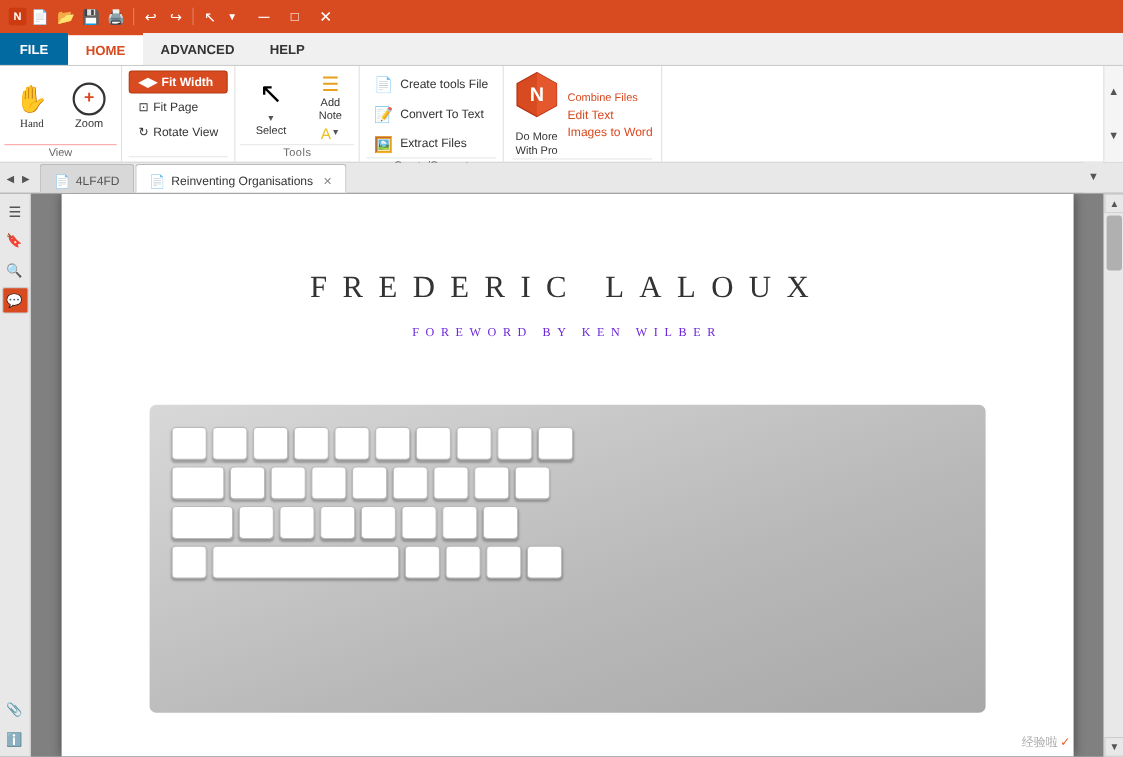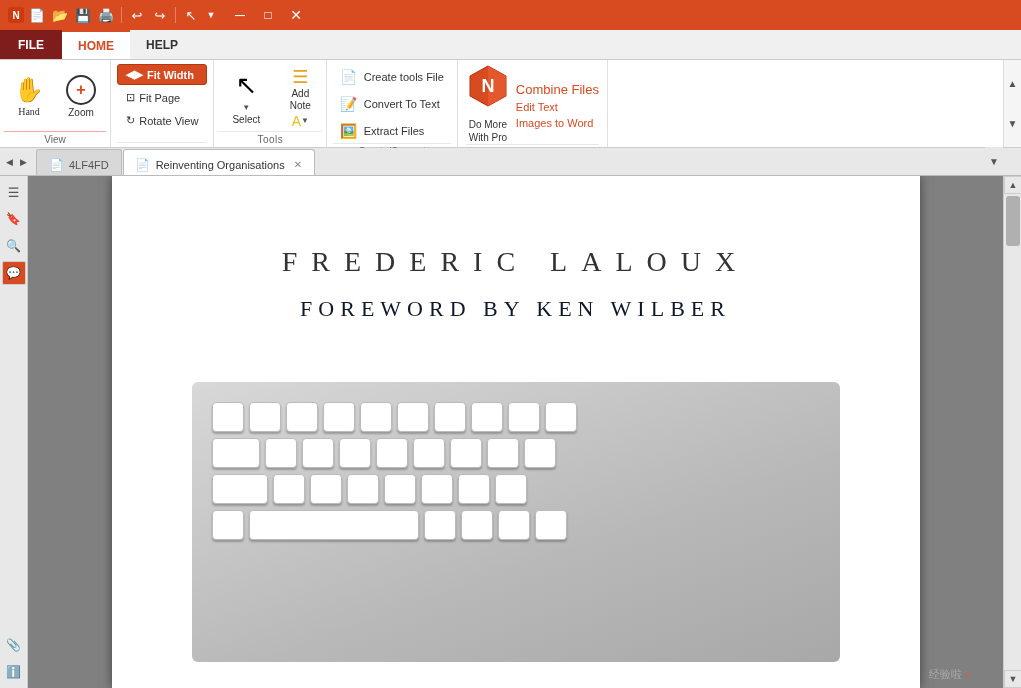--- a/index.html
+++ b/index.html
@@ -26,22 +26,23 @@
 
 
   <div style="display:flex; gap:0;">
     <button style="width:28px; height:28px; background:transparent; border:none; color:white; cursor:pointer; font-size:14px; display:flex; align-items:center; justify-content:center;">─</button>
     <button style="width:28px; height:28px; background:transparent; border:none; color:white; cursor:pointer; font-size:12px; display:flex; align-items:center; justify-content:center;">□</button>
     <button style="width:28px; height:28px; background:transparent; border:none; color:white; cursor:pointer; font-size:14px; display:flex; align-items:center; justify-content:center;">✕</button>
   </div>
 </div>
 
 <div style="background:#f0f0f0; height:30px; display:flex; align-items:stretch; border-bottom:1px solid #ccc;">
-  <button style="background:#7f1d1d; color:white; border:none; padding:0 18px; font-size:12px; font-weight:bold; cursor:pointer;">FILE</button>
+  <button style="background:#0369a1; color:white; border:none; padding:0 18px; font-size:12px; font-weight:bold; cursor:pointer;">FILE</button>
   <button style="background:white; color:#d84a20; border:none; border-top:2px solid #d84a20; padding:0 16px; font-size:12px; font-weight:600; cursor:pointer;">HOME</button>
+  <button style="background:transparent; color:#333; border:none; padding:0 16px; font-size:12px; font-weight:600; cursor:pointer;">ADVANCED</button>
   <button style="background:transparent; color:#333; border:none; padding:0 16px; font-size:12px; font-weight:600; cursor:pointer;">HELP</button>
 </div>
 
 <div style="background:white; border-bottom:1px solid #ccc; height:88px; display:flex; align-items:stretch; position:relative;">
 
   <div style="display:flex; flex-direction:column; border-right:1px solid #e0e0e0; padding:0 4px;">
     <div style="display:flex; gap:2px; flex:1; align-items:center; padding-top:2px;">
       <button style="display:flex; flex-direction:column; align-items:center; justify-content:center; width:50px; height:62px; background:transparent; border:1px solid transparent; border-radius:3px; cursor:pointer; padding:4px 2px 2px; gap:2px;">
         <span style="font-size:24px;">✋</span>
         <span style="font-size:10px; color:#333;font-family:Liberation Serif, serif;">Hand</span>
@@ -125,21 +126,21 @@
         <svg width="44" height="52" viewBox="0 0 44 52">
           <polygon points="22,2 40,12 40,32 22,42 4,32 4,12" fill="#d84a20" stroke="#b03010" stroke-width="1"></polygon>
           <polygon points="22,2 40,12 40,32 22,42" fill="#e85a30" opacity="0.8"></polygon>
           <text x="22" y="28" text-anchor="middle" font-size="18" font-weight="bold" fill="white" font-family="Arial">N</text>
         </svg>
         <span style="font-size:10px; color:#333; text-align:right; line-height:1.3; white-space:pre;">Do More
 With Pro</span>
       </div>
 
       <div style="display:flex; flex-direction:column; gap:4px; padding-top:2px;">
-        <a href="#" style="color:#d84a20; font-size:13px; text-decoration:none; cursor:pointer;">Combine Files</a>
+        <a href="#" style="color:#d84a20; font-size:10px; text-decoration:none; cursor:pointer;">Combine Files</a>
         <a href="#" style="color:#d84a20; font-size:11px; text-decoration:none; cursor:pointer;">Edit Text</a>
         <a href="#" style="color:#d84a20; font-size:11px; text-decoration:none; cursor:pointer;">Images to Word</a>
       </div>
     </div>
     <div style="font-size:10px; color:#666; text-align:center; border-top:1px solid #e8e8e8; padding:2px 0;">Upgrade to Pro</div>
   </div>
 
   <div style="margin-left:auto; width:18px; display:flex; flex-direction:column; justify-content:center; align-items:center; border-left:1px solid #e0e0e0; background:#f5f5f5; cursor:pointer;">
     <button style="width:18px; height:40px; background:transparent; border:none; cursor:pointer; font-size:10px; color:#555; display:flex; align-items:center; justify-content:center;">▲</button>
     <button style="width:18px; height:40px; background:transparent; border:none; cursor:pointer; font-size:10px; color:#555; display:flex; align-items:center; justify-content:center;">▼</button>
@@ -173,25 +174,25 @@
     <button style="width:24px; height:24px; display:flex; align-items:center; justify-content:center; cursor:pointer; border:1px solid transparent; border-radius:2px; font-size:12px; color:#555; background:transparent;">🔖</button>
     <button style="width:24px; height:24px; display:flex; align-items:center; justify-content:center; cursor:pointer; border:1px solid transparent; border-radius:2px; font-size:12px; color:#555; background:transparent;">🔍</button>
     <button style="width:24px; height:24px; display:flex; align-items:center; justify-content:center; cursor:pointer; border:1px solid #ccc; border-radius:2px; font-size:12px; background:#d84a20; color:white;">💬</button>
 
     <div style="flex:1;"></div>
     <button style="width:24px; height:24px; display:flex; align-items:center; justify-content:center; cursor:pointer; border:1px solid transparent; border-radius:2px; font-size:12px; color:#555; background:transparent;">📎</button>
     <button style="width:24px; height:24px; display:flex; align-items:center; justify-content:center; cursor:pointer; border:1px solid transparent; border-radius:2px; font-size:12px; color:#555; background:transparent;">ℹ️</button>
   </div>
 
   <div style="flex:1; background:#808080; overflow:hidden; position:relative; display:flex; justify-content:center;">
-    <div style="background:white; width:808px; min-height:100%; padding:70px 80px 52px; position:relative; box-shadow:0 0 10px rgba(0,0,0,0.5); margin:0 auto;">
+    <div style="background:white; width:920px; min-height:100%; padding:70px 80px 52px; position:relative; box-shadow:0 0 10px rgba(0,0,0,0.5); margin:0 auto;">
 
       <div style="font-size:28px; letter-spacing:14px; font-weight:300; color:#333; text-transform:uppercase; font-family:'Georgia', serif; margin-bottom:18px; text-align:center;">FREDERIC LALOUX</div>
 
-      <div style="font-size:22px; letter-spacing:6px; color:#0f172a; text-transform:uppercase; font-family:'Georgia', serif; margin-bottom:60px; text-align:center; font-weight:300;">
+      <div style="font-size:11px; letter-spacing:6px; color:#6d28d9; text-transform:uppercase; font-family:'Georgia', serif; margin-bottom:60px; text-align:center; font-weight:300;">
         FOREWORD BY <strong>KEN WILBER</strong>
       </div>
 
       <div style="width:100%; height:280px; background:linear-gradient(160deg, #d8d8d8 0%, #c8c8c8 30%, #b8b8b8 60%, #a8a8a8 100%); border-radius:6px; overflow:hidden; position:relative; display:flex; flex-direction:column; justify-content:flex-start; padding:20px 20px 0; gap:6px;">
 
         <div style="display:flex; gap:5px;">
           <div style="width:32px; height:30px; background:white; border-radius:4px; border:1px solid #bbb; box-shadow:0 2px 2px rgba(0,0,0,0.25);"></div>
           <div style="width:32px; height:30px; background:white; border-radius:4px; border:1px solid #bbb; box-shadow:0 2px 2px rgba(0,0,0,0.25);"></div>
           <div style="width:32px; height:30px; background:white; border-radius:4px; border:1px solid #bbb; box-shadow:0 2px 2px rgba(0,0,0,0.25);"></div>
           <div style="width:32px; height:30px; background:white; border-radius:4px; border:1px solid #bbb; box-shadow:0 2px 2px rgba(0,0,0,0.25);"></div>

